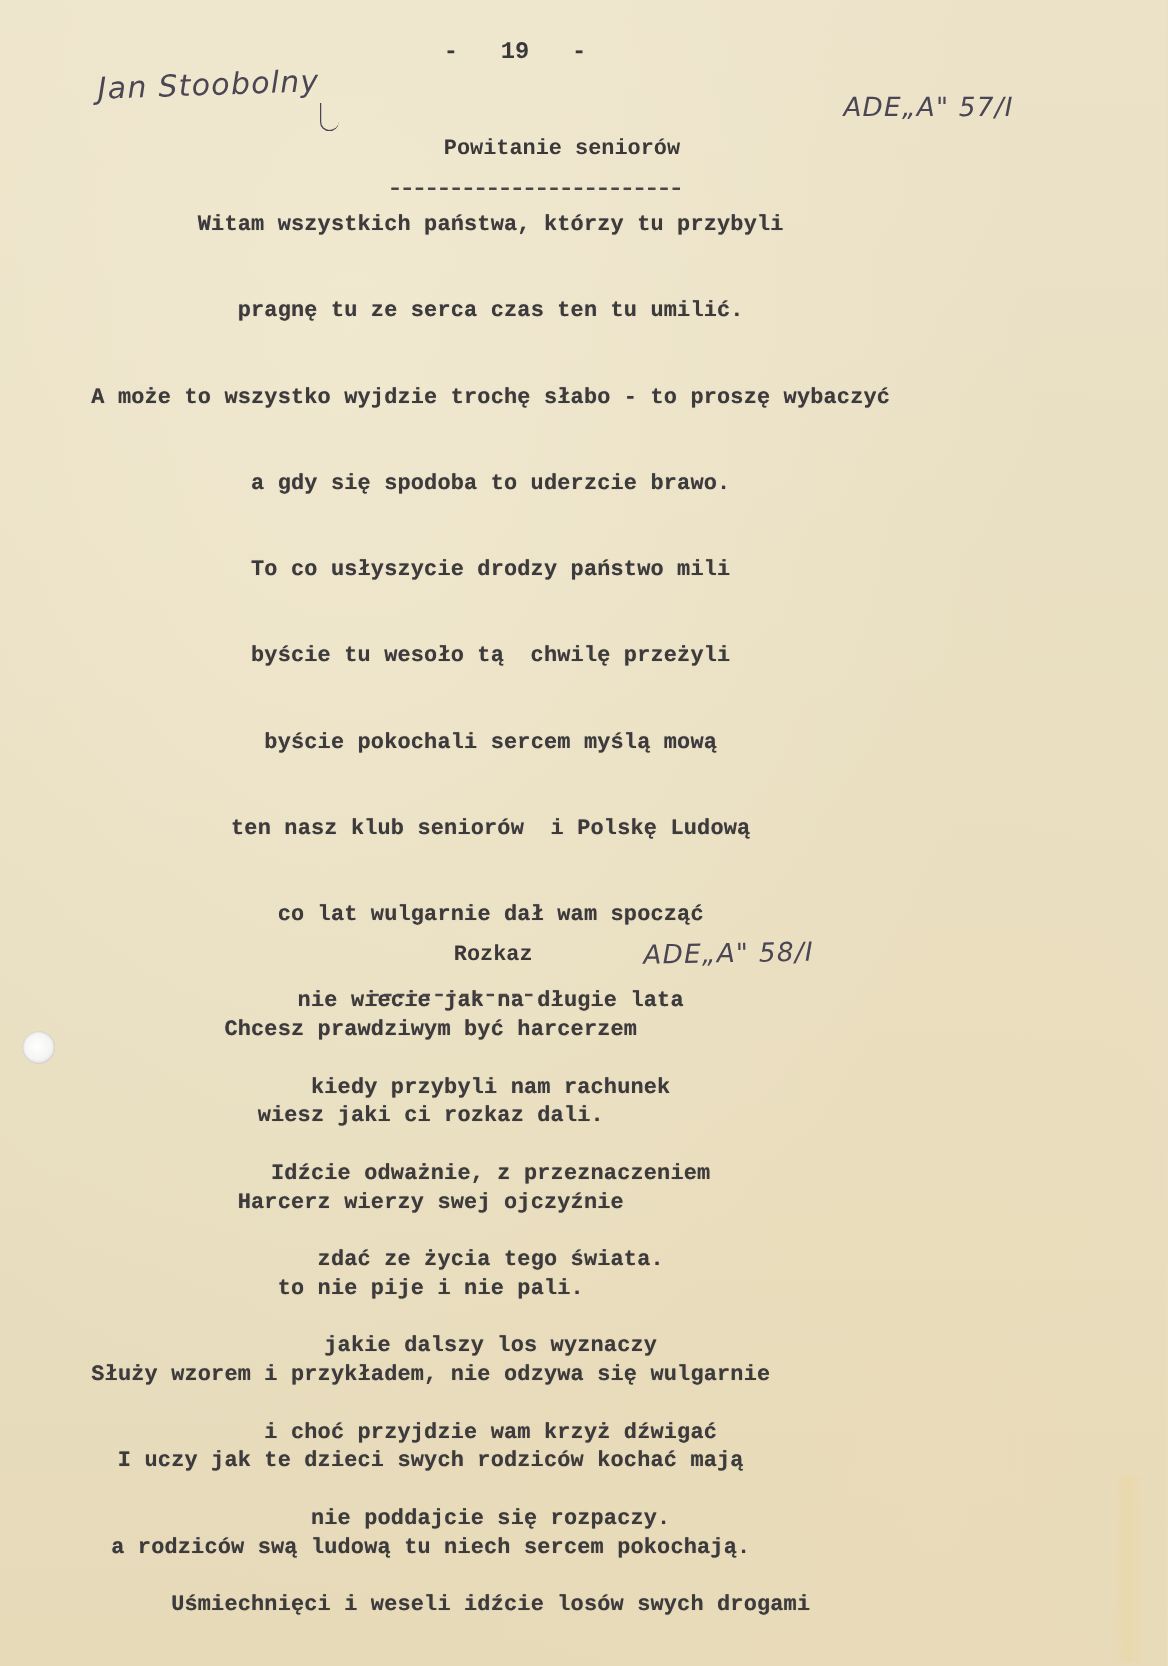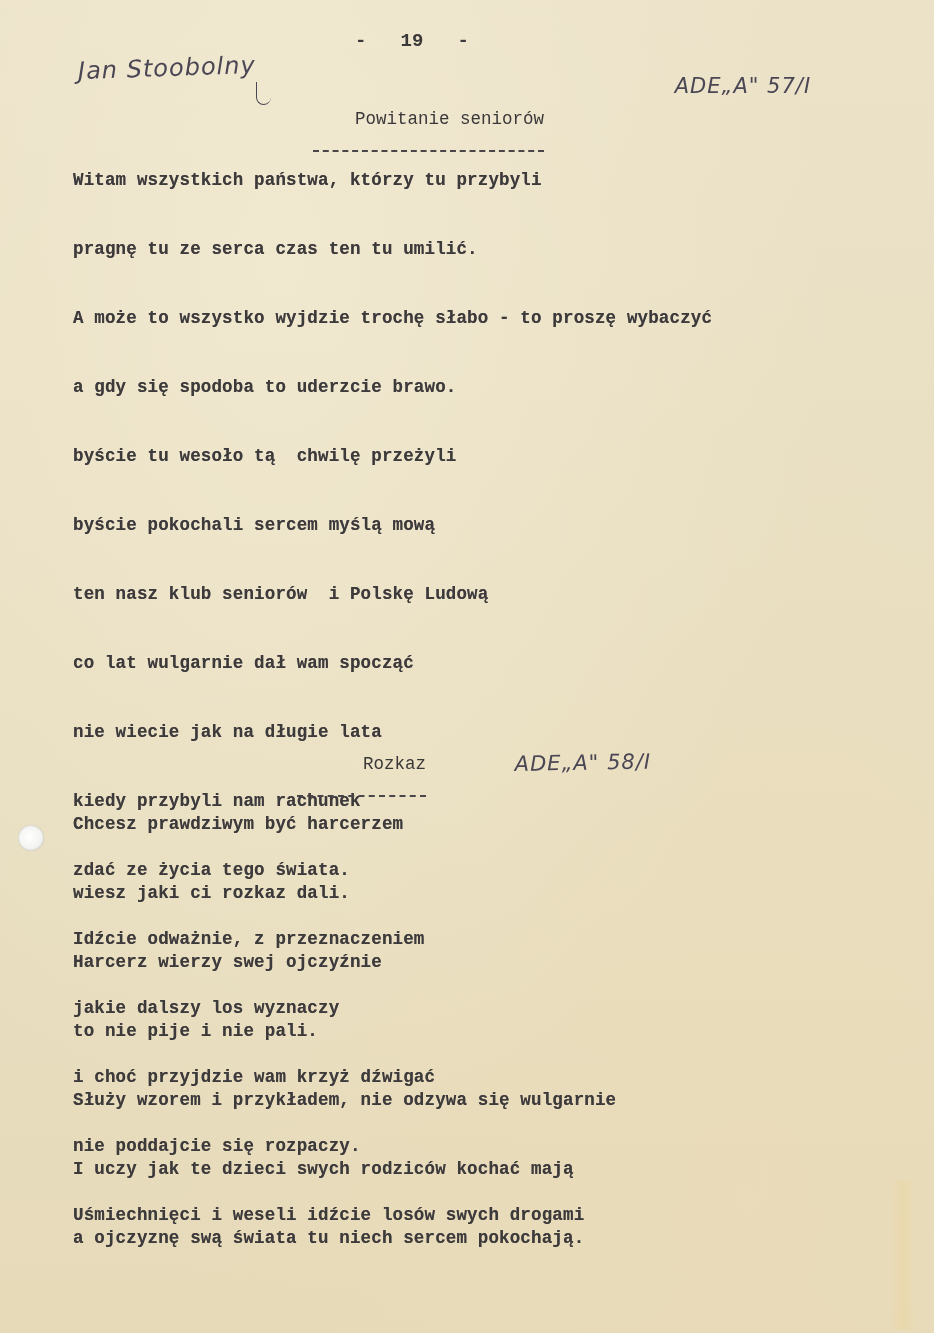--- a/index.html
+++ b/index.html
@@ -82,33 +82,33 @@
       font-size: 21px;
       letter-spacing: 1px;
     }
     .ref-1 { left: 644px; top: 50px; }
     .ref-2 { left: 484px; top: 727px; transform: rotate(-1deg); }
     .title {
       position: absolute;
       font-family: "Liberation Mono", "DejaVu Sans Mono", monospace;
       font-size: 17.5px;
       color: #3b383a;
-      font-weight: normal;
+      font-weight: bold;
       white-space: pre;
     }
     .title .dash-line {
       display: block;
       height: 0;
       border-top: 2px dashed #4a4548;
       margin-top: 1px;
     }
     .title-1 { left: 313px; top: 89px; }
     .title-2 { left: 297px; top: 734px; text-align: center; }
     .title-2 .lead { display: inline-block; width: 24px; }
-    .body-line { line-height: 29px; }
+    .body-line { line-height: 29px; text-align: center; }
   </style>
 </head>
 <body>
 
 <div class="page">
   <div class="edge-stain"></div>
   <div class="punch-hole"></div>
 
   <div class="page-number">-   19   -</div>
 
@@ -122,28 +122,29 @@
   <div class="title title-1">
     <span>Powitanie seniorów</span>
     <span class="dash-line"></span>
   </div>
 
   <div class="typed" style="top:126px;">
     <div class="body-line">Witam wszystkich państwa, którzy tu przybyli</div>
     <div class="body-line">pragnę tu ze serca czas ten tu umilić.</div>
     <div class="body-line">A może to wszystko wyjdzie trochę słabo - to proszę wybaczyć</div>
     <div class="body-line">a gdy się spodoba to uderzcie brawo.</div>
+    <div class="body-line">To co usłyszycie drodzy państwo mili</div>
     <div class="body-line">byście tu wesoło tą  chwilę przeżyli</div>
     <div class="body-line">byście pokochali sercem myślą mową</div>
     <div class="body-line">ten nasz klub seniorów  i Polskę Ludową</div>
     <div class="body-line">co lat wulgarnie dał wam spocząć</div>
     <div class="body-line">nie wiecie jak na długie lata</div>
     <div class="body-line">kiedy przybyli nam rachunek</div>
+    <div class="body-line">Idźcie odważnie, z przeznaczeniem</div>
     <div class="body-line">zdać ze życia tego świata.</div>
-    <div class="body-line">Idźcie odważnie, z przeznaczeniem</div>
     <div class="body-line">jakie dalszy los wyznaczy</div>
     <div class="body-line">i choć przyjdzie wam krzyż dźwigać</div>
     <div class="body-line">nie poddajcie się rozpaczy.</div>
     <div class="body-line">Uśmiechnięci i weseli idźcie losów swych drogami</div>
     
     
     
   </div>
 
   <div class="title title-2">
@@ -155,20 +156,20 @@
     <span>ADE„A" 58/I</span>
   </div>
 
   <div class="typed" style="top:770px;">
     <div class="body-line">Chcesz prawdziwym być harcerzem</div>
     <div class="body-line">wiesz jaki ci rozkaz dali.</div>
     <div class="body-line">Harcerz wierzy swej ojczyźnie</div>
     <div class="body-line">to nie pije i nie pali.</div>
     <div class="body-line">Służy wzorem i przykładem, nie odzywa się wulgarnie</div>
     <div class="body-line">I uczy jak te dzieci swych rodziców kochać mają</div>
-    <div class="body-line">a ojczyznę swą świata tu niech sercem pokochają.</div>
+    <div class="body-line">a rodziców swą ludową tu niech sercem pokochają.</div>
     
     
     
     
     
   </div>
 </div>
 
 </body></html>

